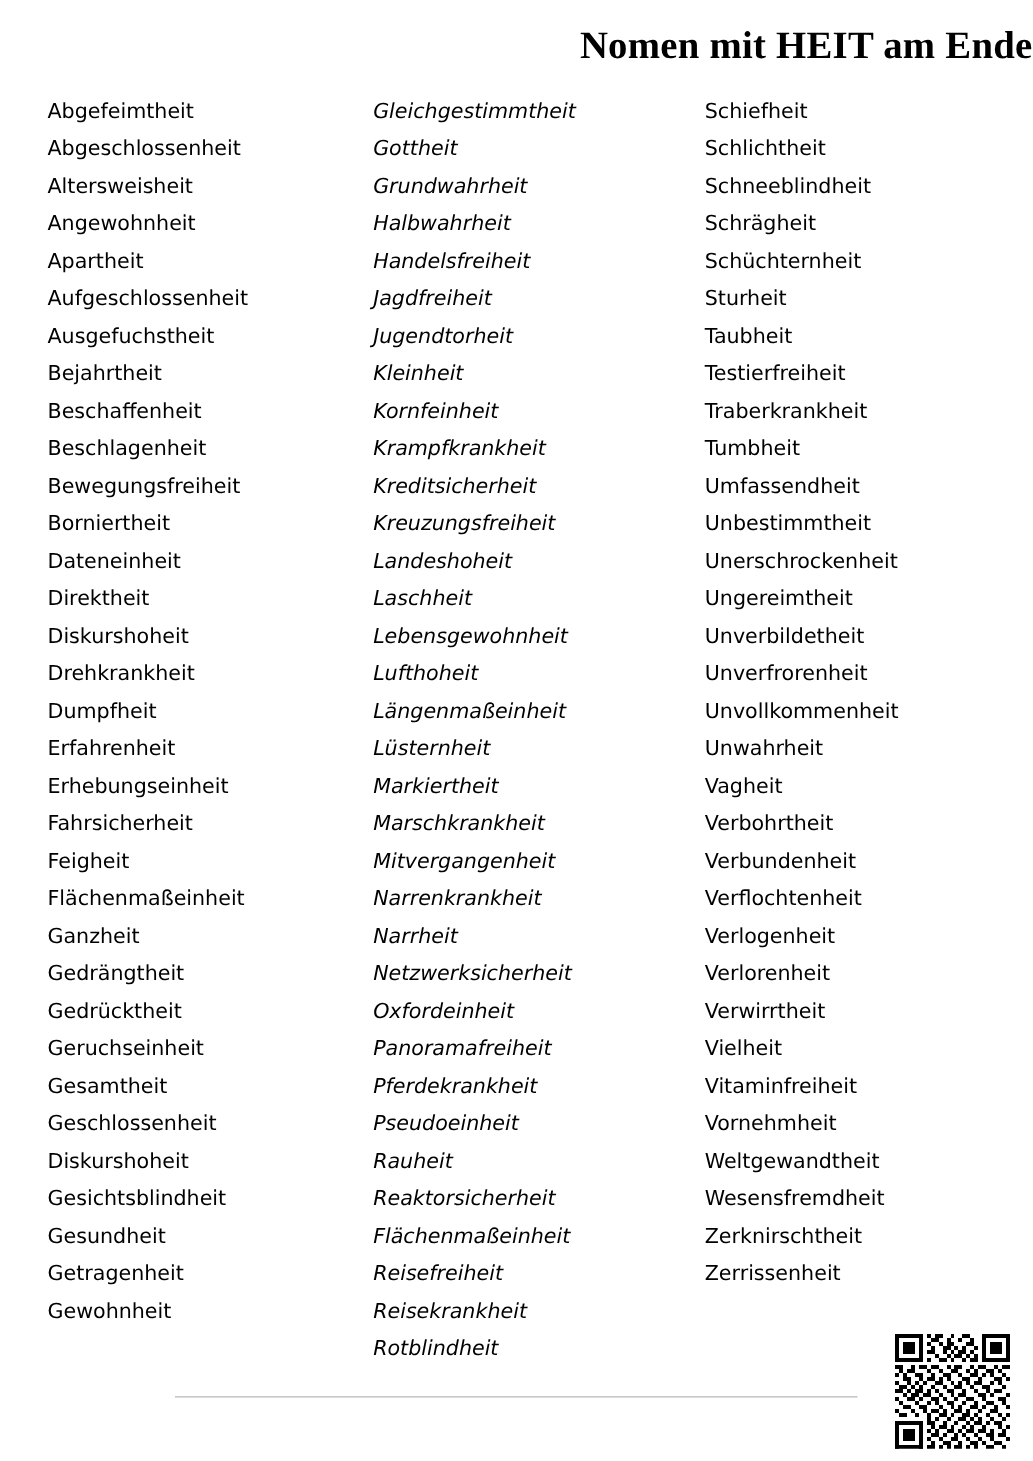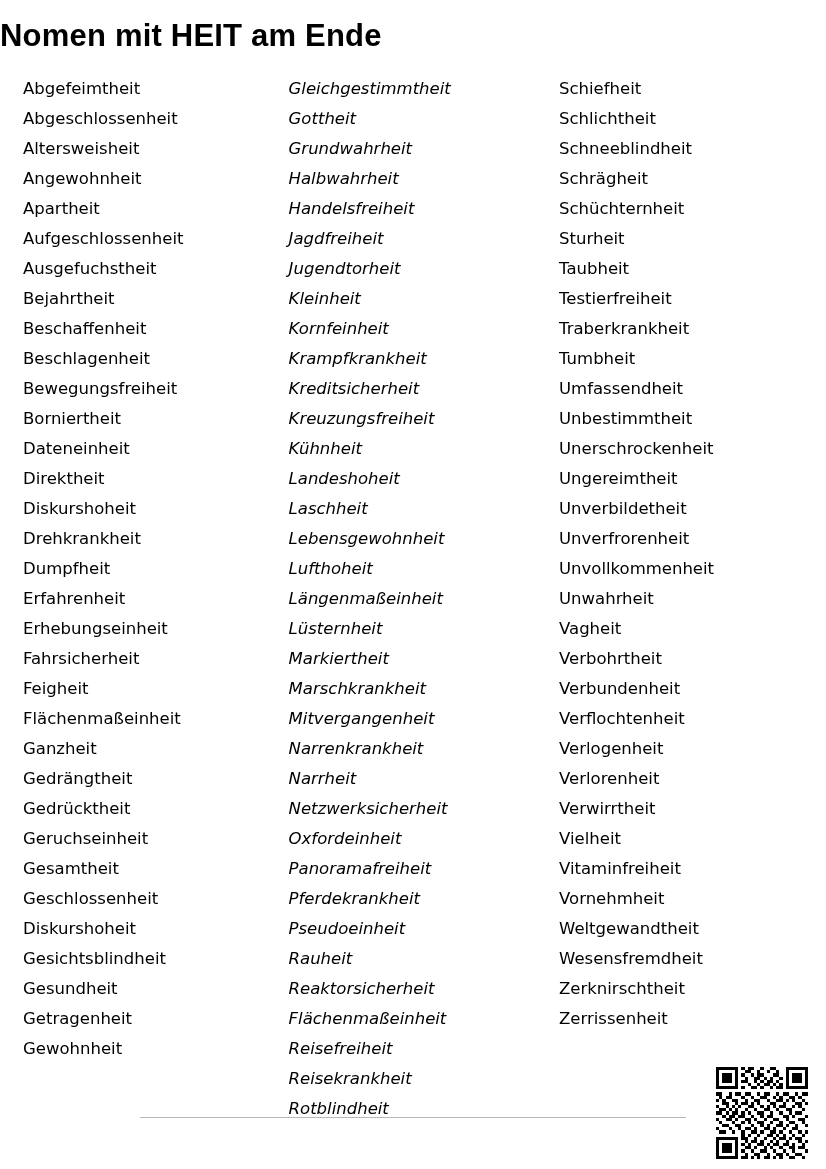--- a/index.html
+++ b/index.html
@@ -17,33 +17,33 @@
   }
   .page {
     width: 826px;
     height: 1169px;
     box-sizing: border-box;
     position: relative;
     display: flex;
     flex-direction: column;
   }
   .title {
-    text-align: left;
+    text-align: right;
     font-size: 31px;
     font-weight: bold;
     letter-spacing: 0.2px;
     margin: 18px 0 0 0;
     padding: 0;
-    font-family: Liberation Sans, sans-serif;
+    font-family: Liberation Serif, serif;
   }
   .columns {
     display: flex;
     flex-direction: row;
     margin-top: 20px;
-    padding-left: 23px;
+    padding-left: 38px;
     padding-right: 18px;
     box-sizing: border-box;
     flex: 1 1 auto;
     align-items: flex-start;
   }
   .column {
     display: flex;
     flex-direction: column;
   }
   .col-0 { width: 272px; }
@@ -137,21 +137,20 @@
         <div class="word">Grundwahrheit</div>
         <div class="word">Halbwahrheit</div>
         <div class="word">Handelsfreiheit</div>
         <div class="word">Jagdfreiheit</div>
         <div class="word">Jugendtorheit</div>
         <div class="word">Kleinheit</div>
         <div class="word">Kornfeinheit</div>
         <div class="word">Krampfkrankheit</div>
         <div class="word">Kreditsicherheit</div>
         <div class="word">Kreuzungsfreiheit</div>
-        <div class="word">Kühnheit</div>
         <div class="word">Landeshoheit</div>
         <div class="word">Laschheit</div>
         <div class="word">Lebensgewohnheit</div>
         <div class="word">Lufthoheit</div>
         <div class="word">Längenmaßeinheit</div>
         <div class="word">Lüsternheit</div>
         <div class="word">Markiertheit</div>
         <div class="word">Marschkrankheit</div>
         <div class="word">Mitvergangenheit</div>
         <div class="word">Narrenkrankheit</div>

